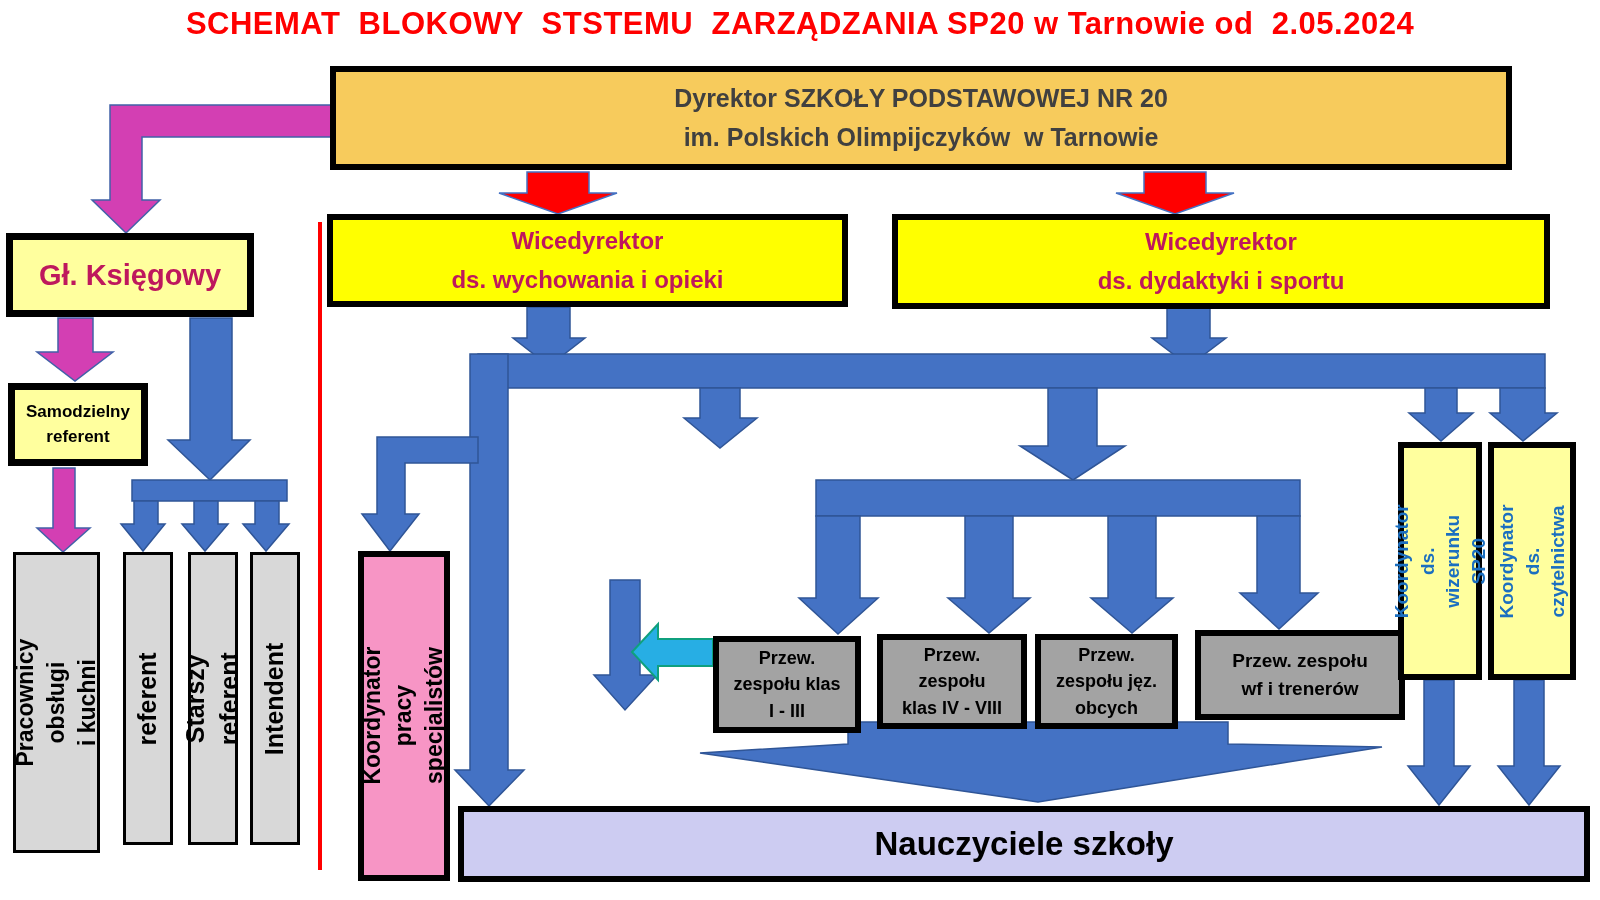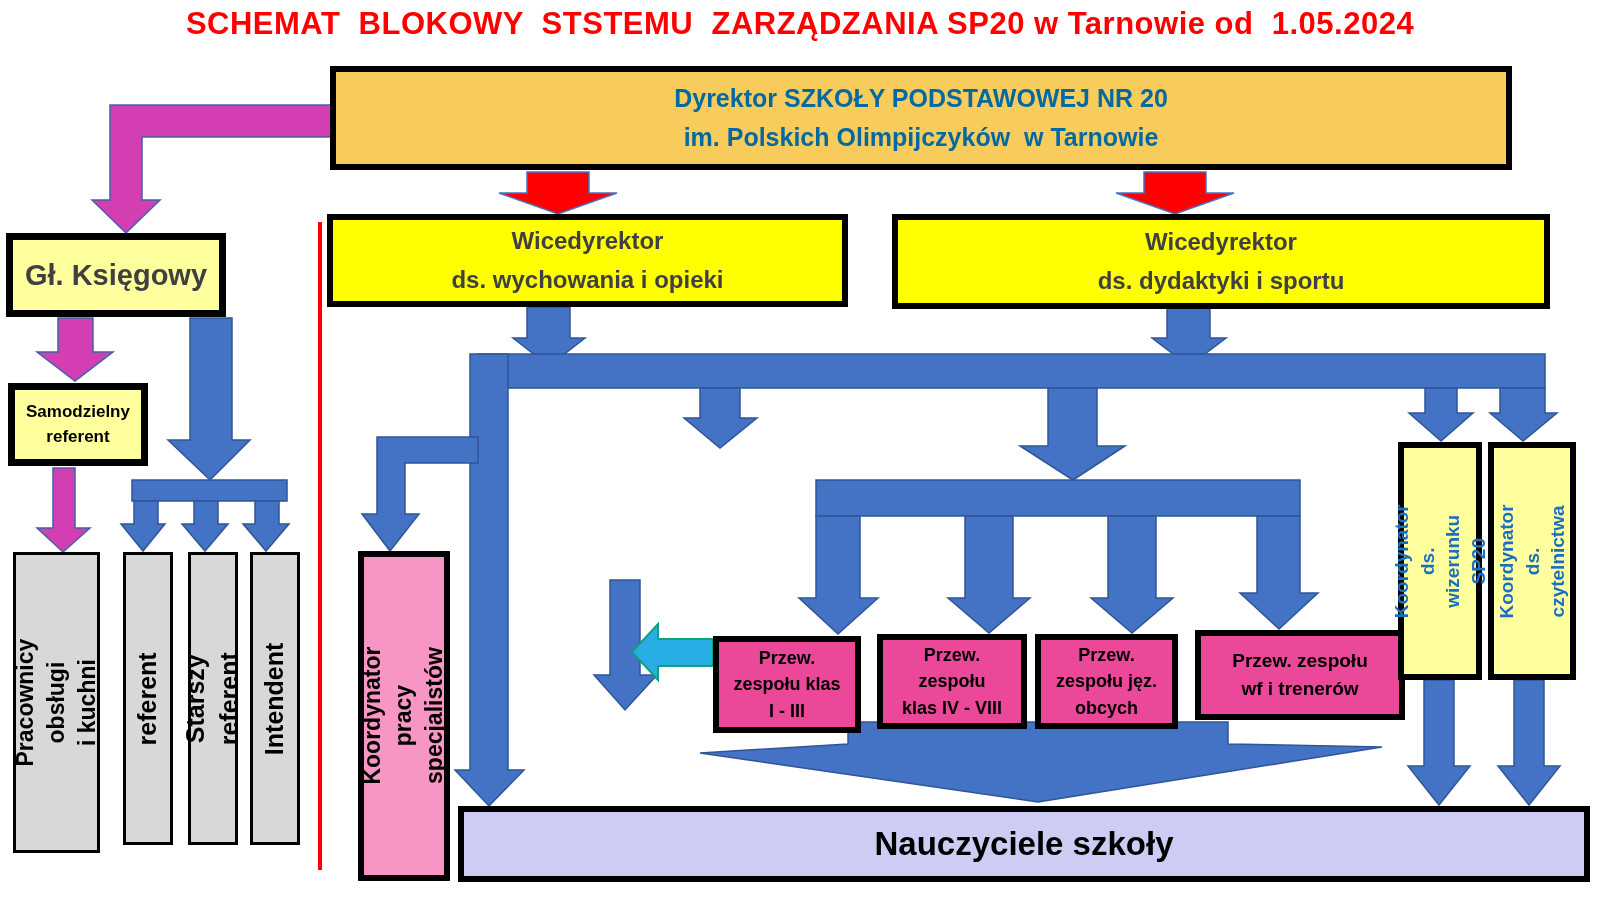--- a/index.html
+++ b/index.html
@@ -18,36 +18,36 @@
   .ca{fill:#27AEE4;stroke:#0FA07E;stroke-width:2;}
   .box{
     position:absolute;z-index:2;box-sizing:border-box;border:6px solid #000;
     display:flex;align-items:center;justify-content:center;text-align:center;
     white-space:pre-wrap;line-height:1.45;
   }
   .vlabel{transform:rotate(-90deg);white-space:pre-wrap;text-align:center;line-height:1.35;}
   .fill-gold{background:#F7CB5C;}
   .fill-lightyellow{background:#FFFF9E;}
   .fill-yellow{background:#FFFF00;}
-  .fill-green{background:#ec4899;}
+  .fill-green{background:#a3a3a3;}
   .fill-lavender{background:#CDCCF2;}
   .fill-pink{background:#F795C5;}
   .fill-gray{background:#D8D8D8;}
-  .t-navy{color:#0369a1;}
-  .t-red{color:#404040;}
+  .t-navy{color:#404040;}
+  .t-red{color:#be185d;}
   .t-blue{color:#1B6FC0;}
   .t-black{color:#000000;}
   #red-line{position:absolute;z-index:0;left:318px;top:222px;width:4px;height:648px;background:#FF0000;}
 </style>
 </head>
 <body>
 
 <div id="canvas">
 
-  <div id="page-title">SCHEMAT  BLOKOWY  STSTEMU  ZARZĄDZANIA SP20 w Tarnowie od  1.05.2024</div>
+  <div id="page-title">SCHEMAT  BLOKOWY  STSTEMU  ZARZĄDZANIA SP20 w Tarnowie od  2.05.2024</div>
 
   <div id="red-line"></div>
 
   <svg id="arrows" width="1600" height="900" viewBox="0 0 1600 900">
 
     <polygon class="ma" points="110,105 332,105 332,137 142,137 142,200 160,200 126,233 92,200 110,200"></polygon>
 
     <polygon class="ma" points="58,318 93,318 93,352 113,352 75,381 37,352 58,352"></polygon>
 
     <polygon class="ma" points="53,468 75,468 75,528 90,528 63,552 37,528 53,528"></polygon>
@@ -92,21 +92,21 @@
     <polygon class="ba" points="1514,680 1544,680 1544,766 1560,766 1529,805 1498,766 1514,766"></polygon>
 
     <polygon class="ba" points="848,722 1228,722 1228,744 1382,747 1038,802 700,753 848,744"></polygon>
   </svg>
 
   <div class="box fill-gold t-navy" style="left:330px;top:66px;width:1182px;height:104px;font-size:25px;line-height:1.55;">
     <span>Dyrektor SZKOŁY PODSTAWOWEJ NR 20
 im. Polskich Olimpijczyków  w Tarnowie</span>
   </div>
 
-  <div class="box fill-lightyellow t-red" style="left:6px;top:233px;width:220px;height:84px;font-size:29px;border-width:7px;">
+  <div class="box fill-lightyellow t-red" style="left:6px;top:233px;width:248px;height:84px;font-size:29px;border-width:7px;">
     <span>Gł. Księgowy</span>
   </div>
 
   <div class="box fill-lightyellow t-black" style="left:8px;top:383px;width:140px;height:83px;font-size:17px;border-width:7px;align-items:center;">
     <span>Samodzielny
 referent</span>
   </div>
 
   <div class="box fill-gray t-black" style="left:13px;top:552px;width:87px;height:301px;border-width:3px;font-size:23px;">
     <span class="vlabel" style="width:290px;">Pracownicy obsługi

